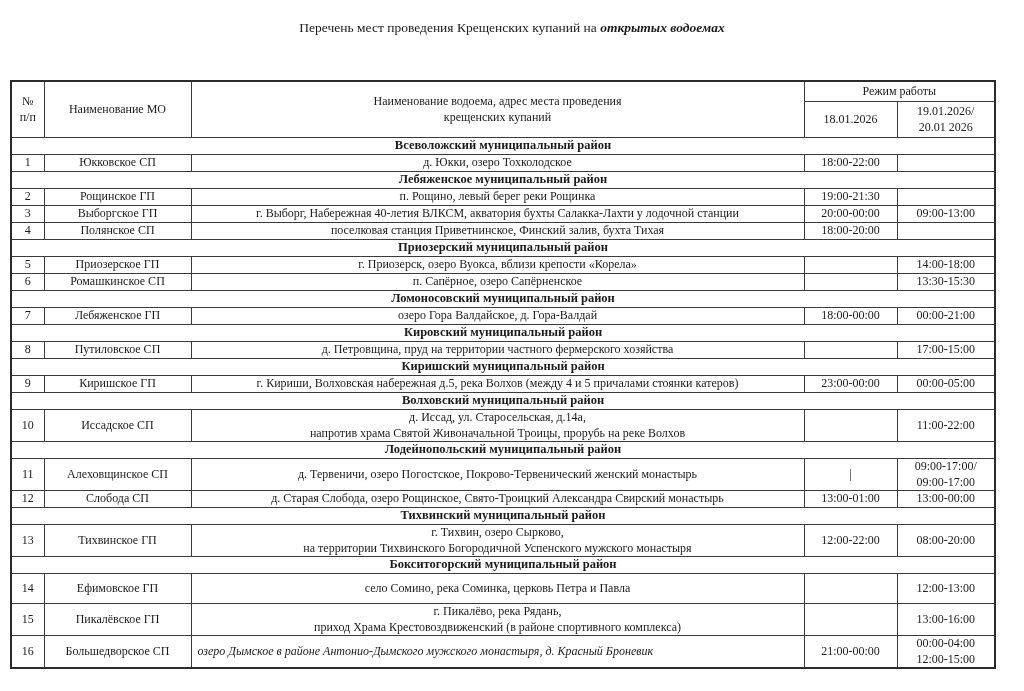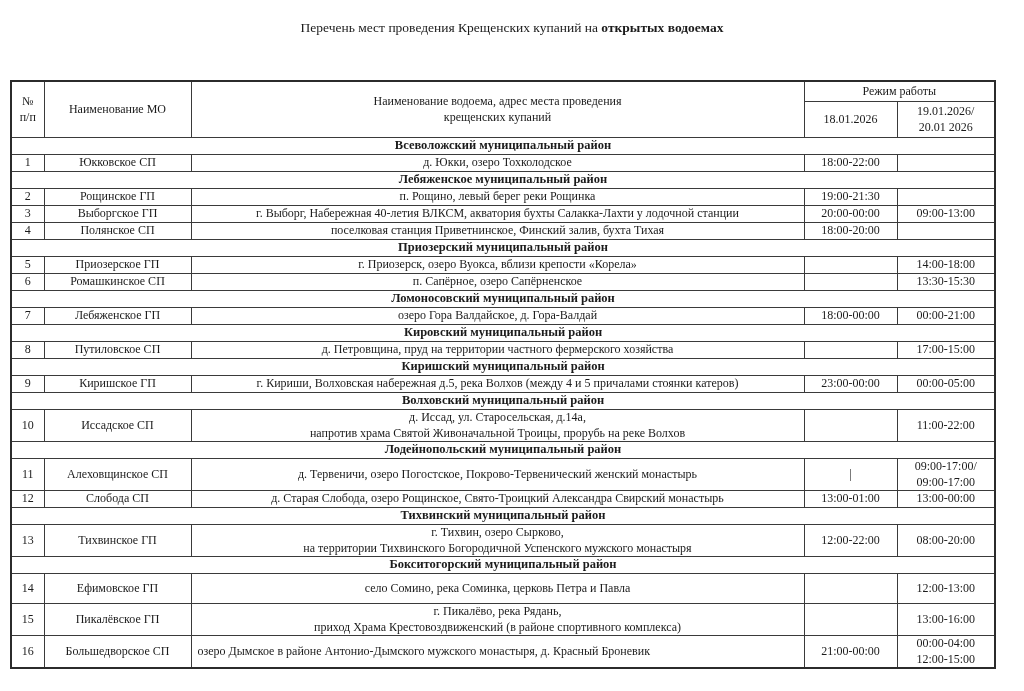--- a/index.html
+++ b/index.html
@@ -14,21 +14,21 @@
     font-family: "Liberation Serif", "DejaVu Serif", serif;
     color: #1b1b1b;
     overflow: hidden;
   }
   .doc-title {
     margin-top: 19px;
     text-align: center;
     font-size: 13.5px;
     line-height: 17.5px;
   }
-  .doc-title .bold { font-weight: bold; }
+  .doc-title .bold { font-weight: bold; font-style: italic; }
 
   table.doc-table {
     position: absolute;
     left: 10px;
     top: 80px;
     width: 984px;
     border-collapse: collapse;
     table-layout: fixed;
     border: 2px solid #2b2b2b;
   }
@@ -47,21 +47,21 @@
   .doc-table thead tr.h2 th { height: 35px; }
   .doc-table thead th.merged { height: auto; }
 
   tr.section-row td {
     font-weight: bold;
     height: 16px;
     font-size: 12.5px;
   }
   tr.data-row td { height: 16px; }
   tr.data-row.tall td { height: 29px; margin-top: 43px; }
-  td.left { text-align: left; padding-left: 6px; }
+  td.left { text-align: left; padding-left: 6px; font-style: italic; }
 </style>
 </head>
 <body>
 
 <div class="doc-title">
   <div><span>Перечень мест проведения Крещенских купаний на </span><span class="bold">открытых водоемах</span></div>
 </div>
 
 <table class="doc-table">
   <colgroup>

